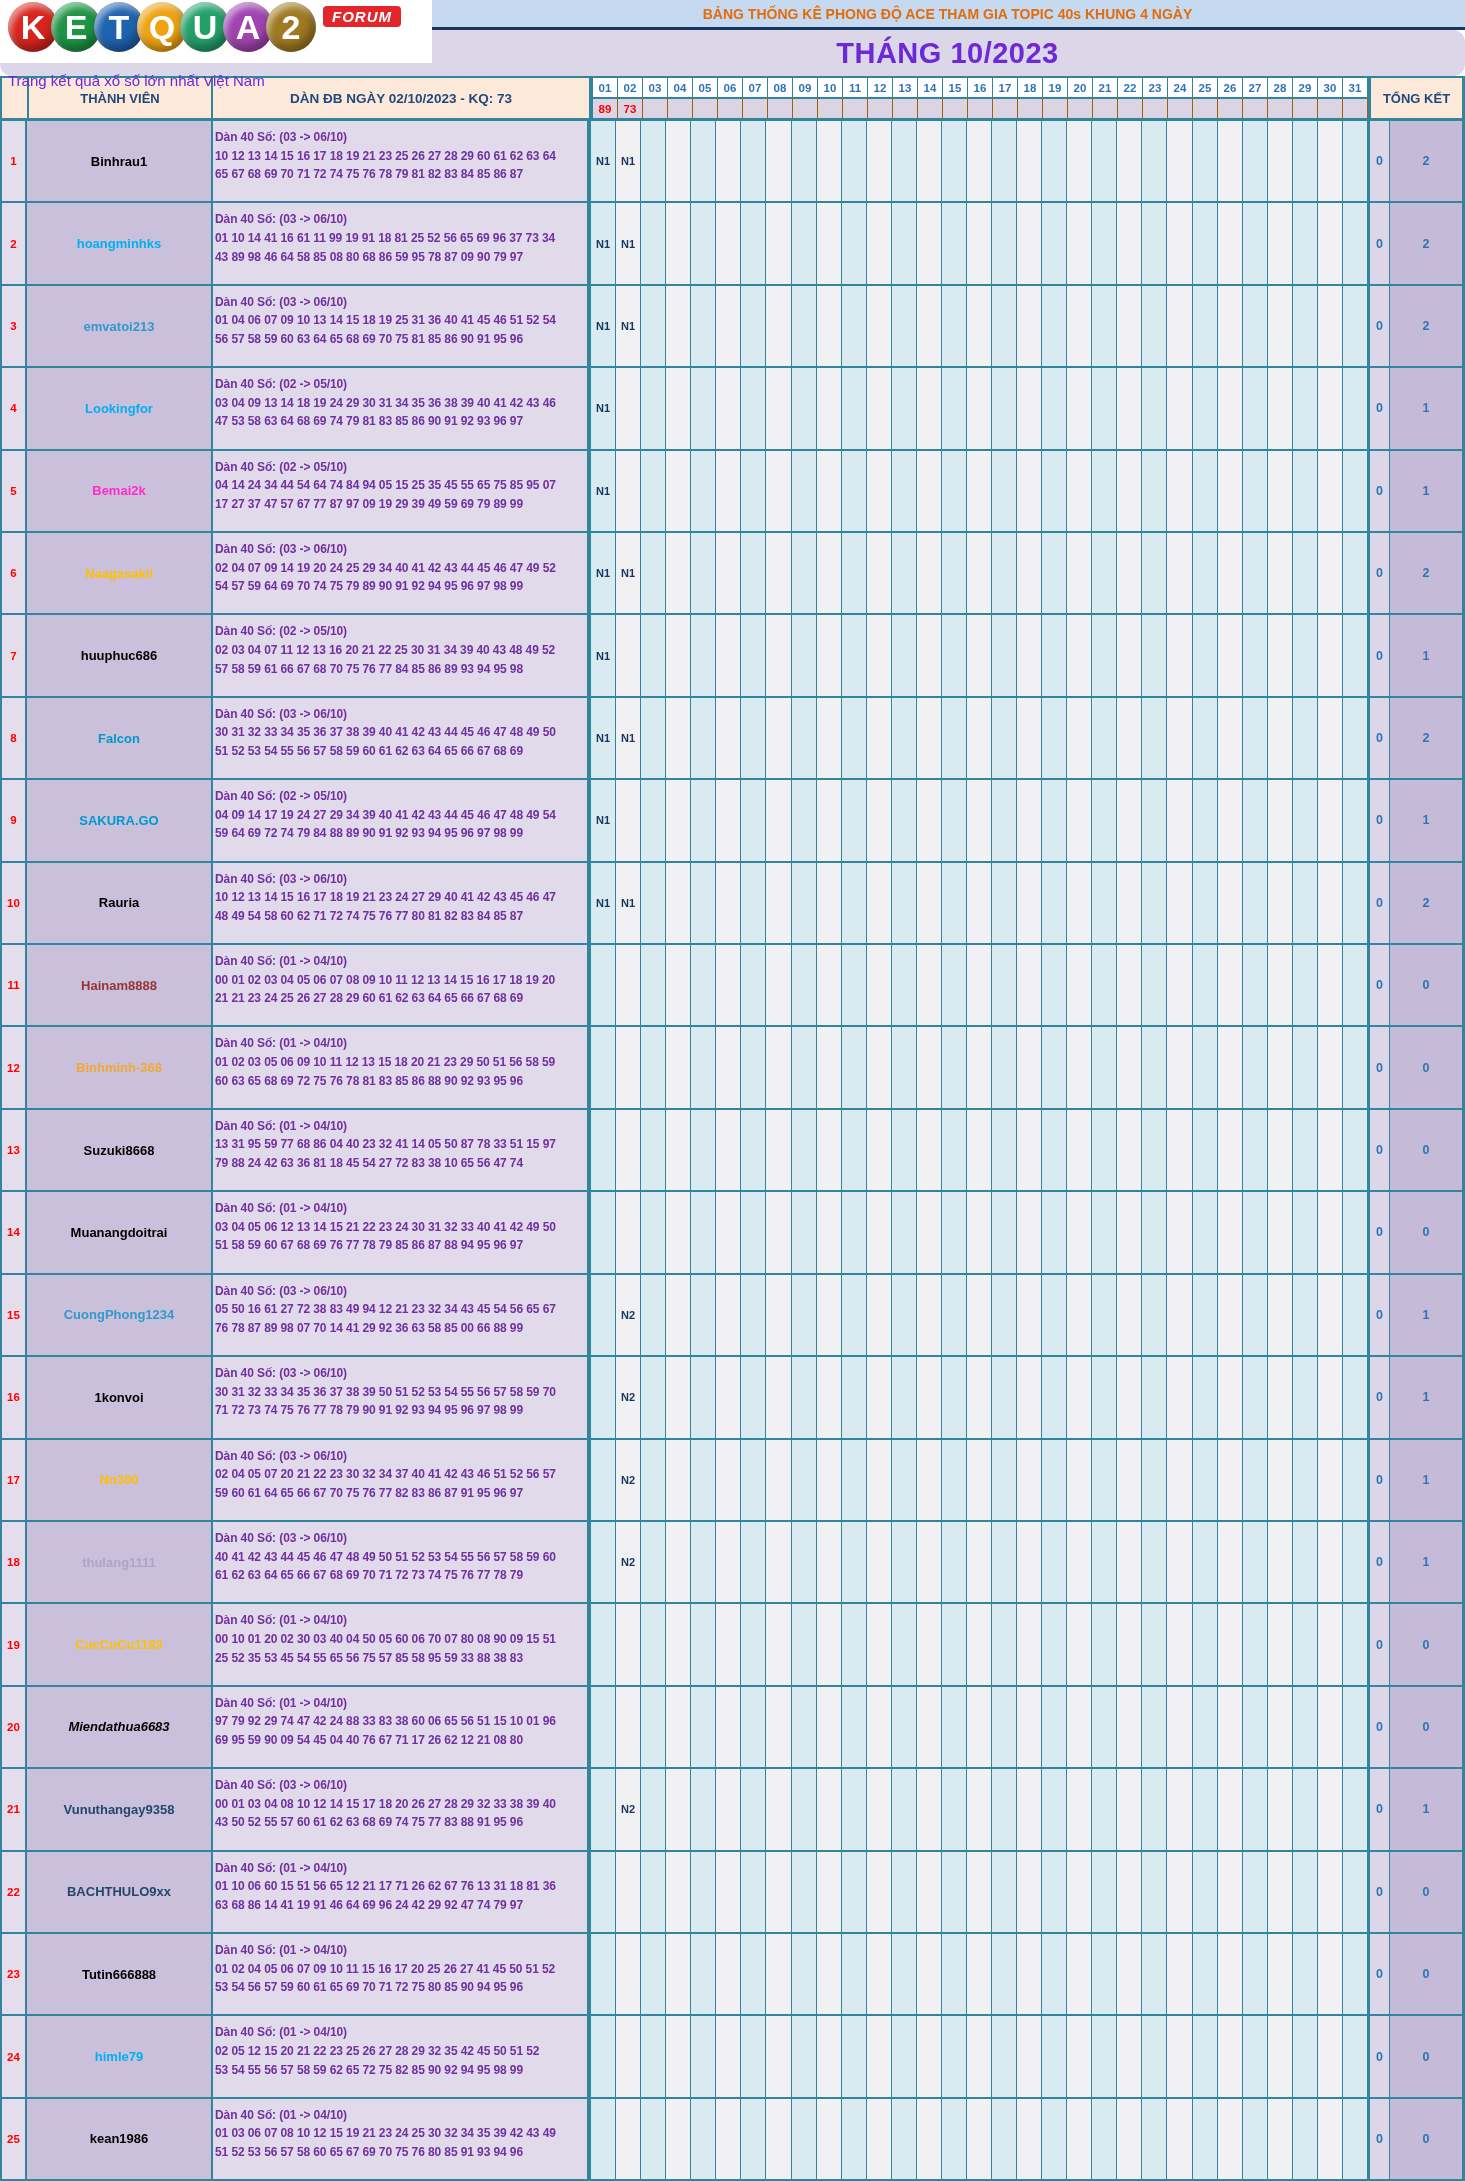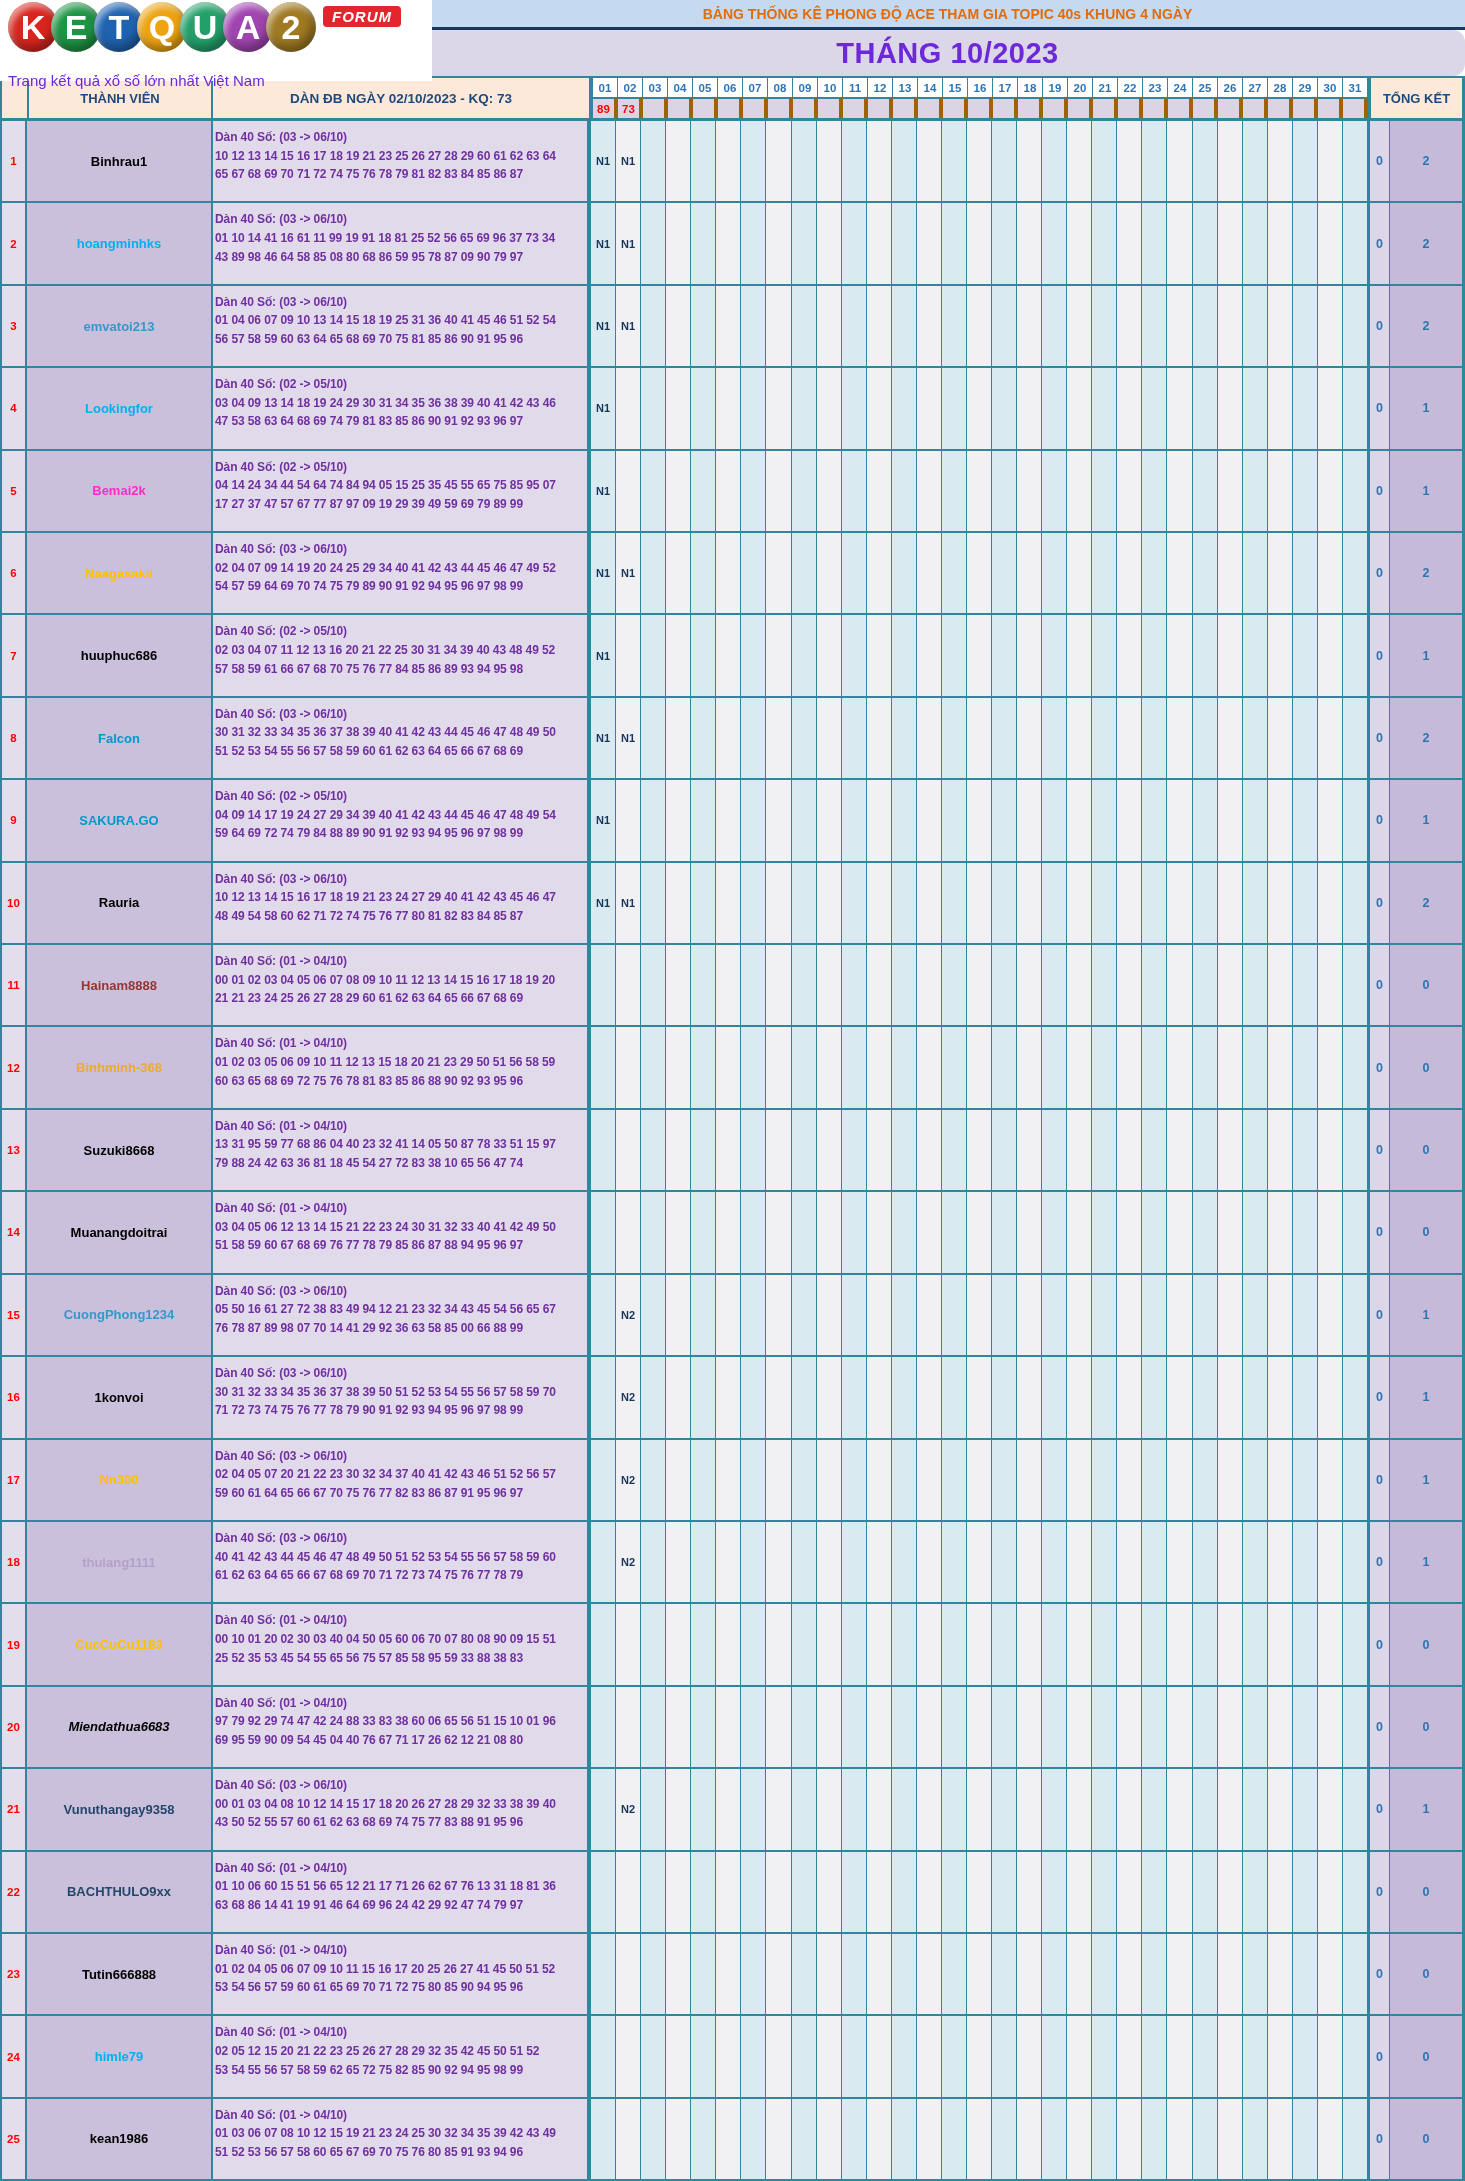--- a/index.html
+++ b/index.html
@@ -8,21 +8,21 @@
 
   
   .banner{position:absolute;top:0;left:0;width:1465px;height:30px;background:#C5D9F1;
     border-bottom:3px solid #17375D;box-sizing:border-box;display:flex;align-items:center;
     justify-content:center;padding-left:430px;color:#E36C0A;font-weight:bold;font-size:14px;}
   .month{position:absolute;top:30px;left:0;width:1465px;height:46px;background:#DCD7E8;
     display:flex;align-items:center;justify-content:center;padding-left:430px;box-sizing:border-box;
     color:#6d28d9;font-weight:bold;font-size:29px;letter-spacing:.5px;border-radius:12px;}
 
   
-  .logo{position:absolute;top:0;left:0;width:432px;height:81px;background:#fff;z-index:6;
+  .logo{position:absolute;top:0;left:0;width:432px;height:63px;background:#fff;z-index:6;
     box-sizing:border-box;padding:2px 4px 0 8px;}
   .logo-line{display:flex;align-items:flex-start;}
   .ball{display:inline-flex;width:50px;height:50px;border-radius:50%;color:#fff;font-weight:bold;
     font-size:34px;align-items:center;justify-content:center;margin-right:-7px;
     box-shadow:inset -4px -6px 8px rgba(0,0,0,.35), inset 3px 5px 6px rgba(255,255,255,.55);}
   .forum-badge{background:#E3262B;color:#fff;font-weight:bold;font-style:italic;font-size:15px;
     padding:2px 9px;border-radius:4px;margin-left:14px;margin-top:4px;letter-spacing:1px;}
   .tagline{color:#6d28d9;font-size:15px;margin-top:20px;white-space:nowrap;}
 
   
@@ -32,21 +32,21 @@
     border:2px solid #31859C;border-bottom:none;font-size:13px;}
   .h-tt{left:0;width:27px;border-right:none;padding-left:46px;}
   .h-member{left:27px;width:186px;}
   .h-dan{left:213px;width:378px;border-left:none;font-size:13.5px;}
   .h-total{left:1368px;width:97px;border-left:3px solid #31859C;border-right:3px solid #31859C;font-size:13px;}
   .h-days{position:absolute;left:591px;top:0;width:777px;height:42px;border-left:2px solid #31859C;box-sizing:border-box;}
   .dayrow{display:flex;height:21px;box-sizing:border-box;}
   .dayhdr-cell{flex:1;background:#fff;border-right:1px solid #31859C;border-top:2px solid #31859C;
     box-sizing:border-box;display:flex;align-items:center;justify-content:center;
     color:#2E74B5;font-weight:bold;font-size:11.5px;}
-  .kq-cell{flex:1;background:#DBD4E4;border-right:4px solid #a16207;border-top:2px solid #31859C;
+  .kq-cell{flex:1;background:#DBD4E4;border-right:1px solid #a16207;border-top:2px solid #31859C;
     box-sizing:border-box;display:flex;align-items:center;justify-content:center;
     color:#FF0000;font-weight:bold;font-size:11.5px;}
 
   
   .rows{position:absolute;top:118px;left:0;width:1465px;height:2063px;display:flex;
     flex-direction:column;border-top:3px solid #31859C;box-sizing:border-box;}
   .trow{flex:1;display:flex;border-bottom:2px solid #31859C;box-sizing:border-box;min-height:0;}
   .c{box-sizing:border-box;display:flex;align-items:center;justify-content:center;}
   .c-tt{width:27px;background:#E4DEEC;color:#FF0000;font-weight:bold;font-size:11.5px;
     border-left:2px solid #31859C;border-right:2px solid #31859C;}

